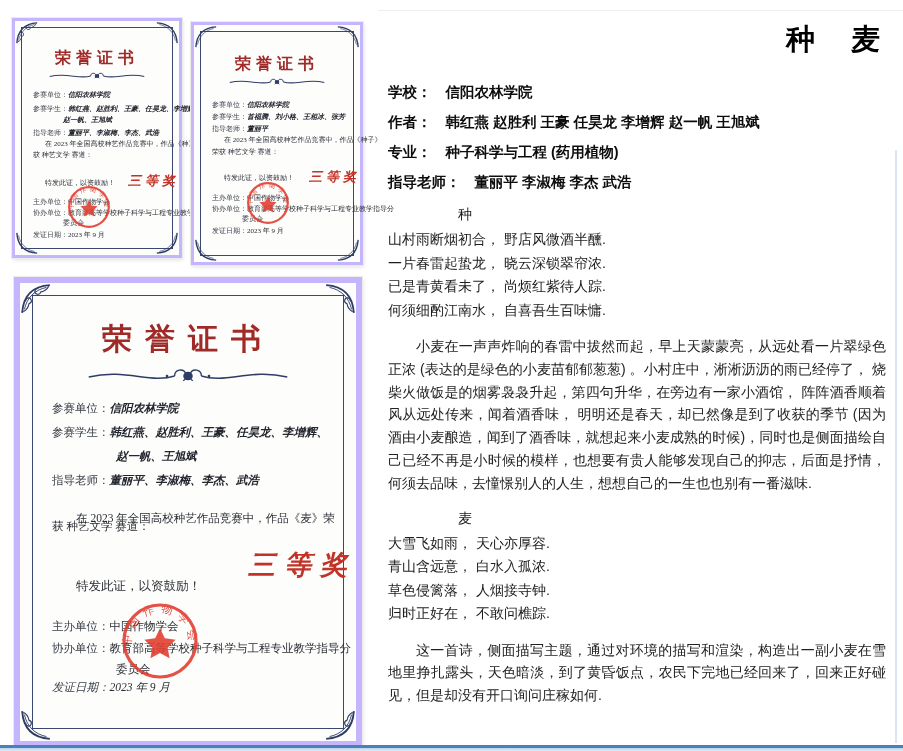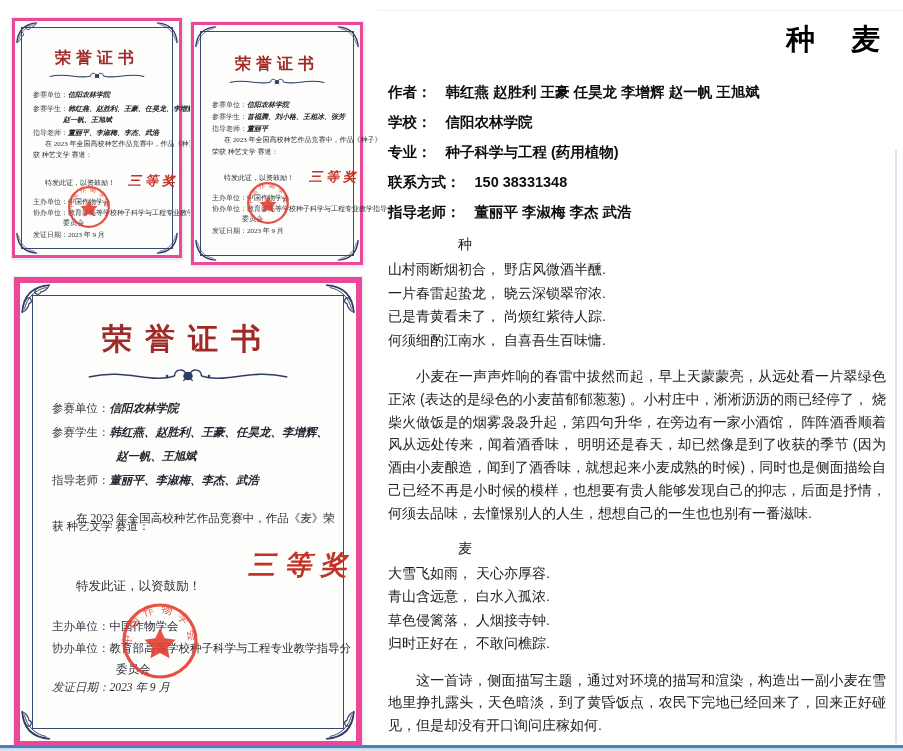--- a/index.html
+++ b/index.html
@@ -5,21 +5,21 @@
   html,body{margin:0;padding:0;}
   body{
     width:903px;height:751px;position:relative;overflow:hidden;
     background:#ffffff;
     font-family:"Liberation Sans","DejaVu Sans",sans-serif;
     color:#1a1a1a;
   }
   
   .cert{
     position:absolute;background:#fdfdfc;box-sizing:border-box;
-    border:3px solid #ec4899;box-shadow:0 0 0 1px #ececea,1px 2px 4px rgba(0,0,0,.12);
+    border:3px solid #c4b5fd;box-shadow:0 0 0 1px #ececea,1px 2px 4px rgba(0,0,0,.12);
   }
   .cert-inner{position:absolute;border:1px solid #3a4770;pointer-events:none;}
   .c-sm .cert-inner{inset:6px;}
   .c-lg{border-width:6px;}
   .c-lg .cert-inner{inset:12px;border-width:1.5px;}
   .corner{position:absolute;width:26px;height:26px;}
   .corner svg{display:block;}
   .corner.tl{top:1px;left:1px;}
   .corner.tr{top:1px;right:1px;transform:scaleX(-1);}
   .corner.bl{bottom:1px;left:1px;transform:scaleY(-1);}
@@ -249,24 +249,23 @@
     <path d="M50 34 L56 46.5 L69.5 48.5 L59.5 58 L62 71.5 L50 65 L38 71.5 L40.5 58 L30.5 48.5 L44 46.5 Z" fill="#e23a2c"></path>
     <path id="sealarc3" d="M16 62 A36 36 0 1 1 84 62" fill="none"></path>
     <text font-size="14" fill="#e23a2c" letter-spacing="7"><textPath href="#sealarc3" startOffset="6">中国作物学会</textPath></text>
   </svg>
 </div>
 
 <div class="doc">
   <div class="doc-title">种  麦</div>
 
   <div class="fields">
+    <div class="field"><span class="flabel">学校：</span><span class="fvalue">信阳农林学院</span></div>
     <div class="field"><span class="flabel">作者：</span><span class="fvalue">韩红燕 赵胜利 王豪 任昊龙 李增辉 赵一帆 王旭斌</span></div>
-    <div class="field"><span class="flabel">学校：</span><span class="fvalue">信阳农林学院</span></div>
     <div class="field"><span class="flabel">专业：</span><span class="fvalue">种子科学与工程 (药用植物)</span></div>
-    <div class="field"><span class="flabel">联系方式：</span><span class="fvalue">150 38331348</span></div>
     <div class="field"><span class="flabel">指导老师：</span><span class="fvalue">董丽平 李淑梅 李杰 武浩</span></div>
   </div>
 
   <div class="poem-head">种</div>
   <div class="poem-line">山村雨断烟初合，  野店风微酒半醺.</div>
   <div class="poem-line">一片春雷起蛰龙，  晓云深锁翠帘浓.</div>
   <div class="poem-line">已是青黄看未了，  尚烦红紫待人踪.</div>
   <div class="poem-line">何须细酌江南水，  自喜吾生百味慵.</div>
 
   <p class="analysis">小麦在一声声炸响的春雷中拔然而起，早上天蒙蒙亮，从远处看一片翠绿色正浓 (表达的是绿色的小麦苗郁郁葱葱) 。小村庄中，淅淅沥沥的雨已经停了， 烧柴火做饭是的烟雾袅袅升起，第四句升华，在旁边有一家小酒馆， 阵阵酒香顺着风从远处传来，闻着酒香味， 明明还是春天，却已然像是到了收获的季节 (因为酒由小麦酿造，闻到了酒香味，就想起来小麦成熟的时候)，同时也是侧面描绘自己已经不再是小时候的模样，也想要有贵人能够发现自己的抑志，后面是抒情， 何须去品味，去憧憬别人的人生，想想自己的一生也也别有一番滋味.</p>

